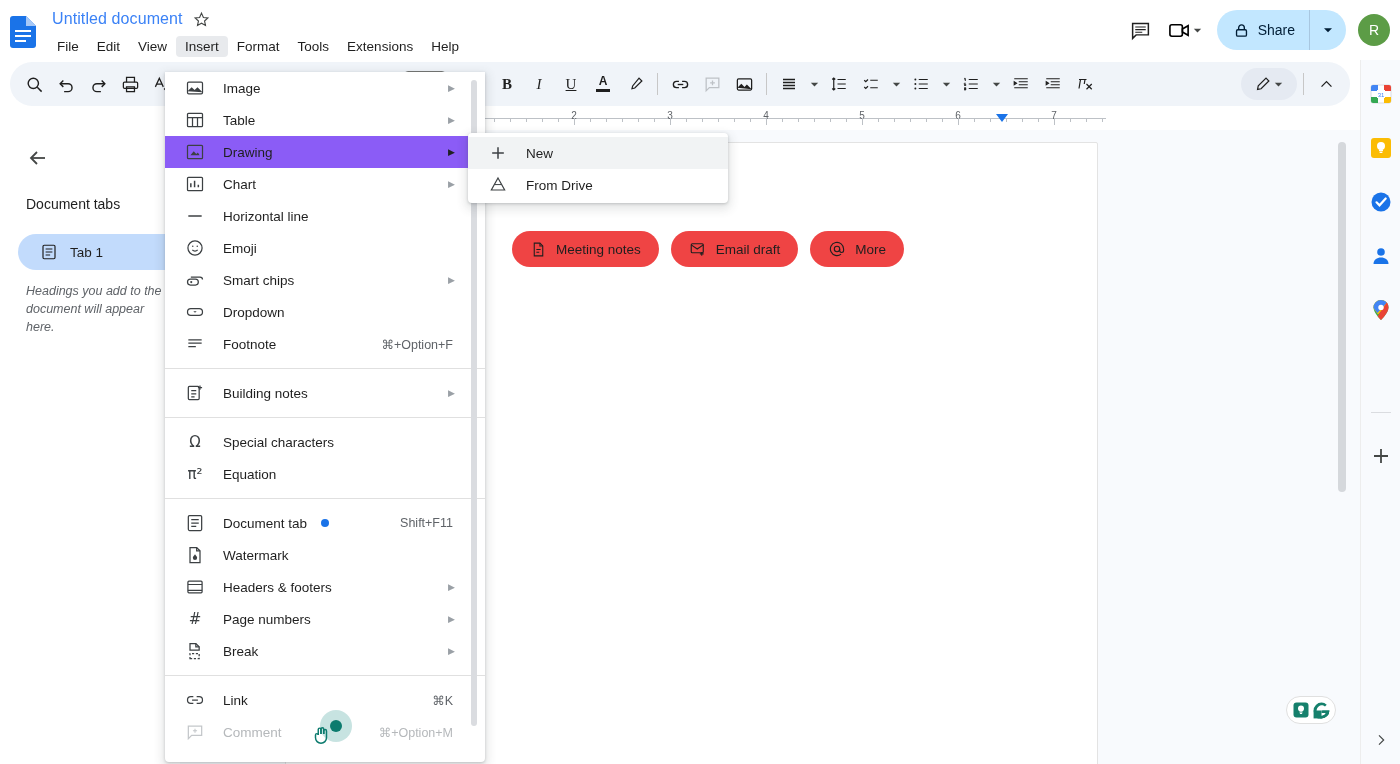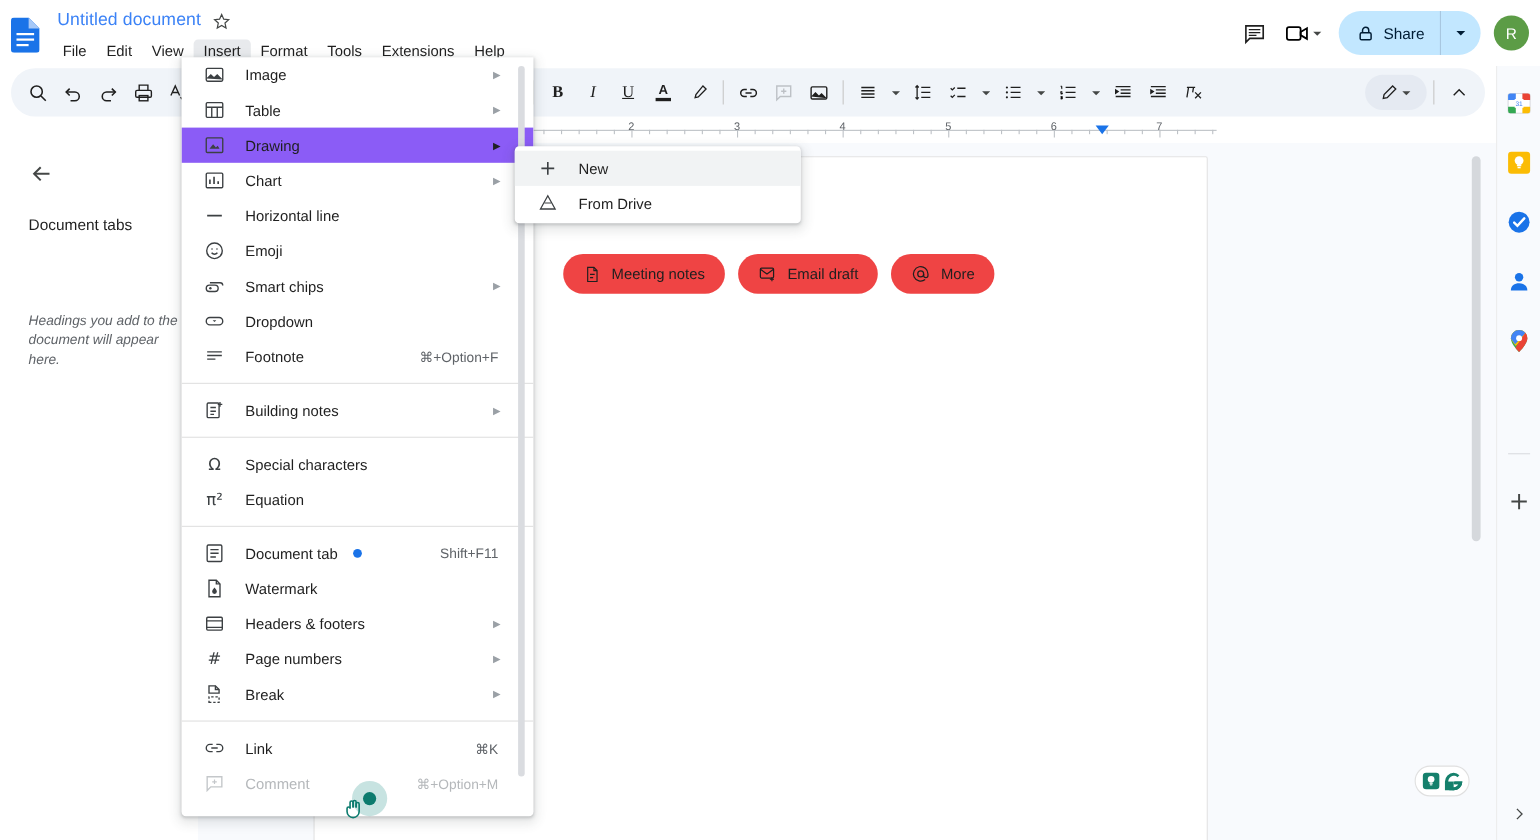--- a/index.html
+++ b/index.html
@@ -77,21 +77,21 @@
   
   .rail { position:absolute; right:0; top:60px; width:40px; height:704px; background:#f8fafd;
           border-left:1px solid #ededed; }
   .rail-icon { position:absolute; left:8px; width:24px; height:24px; }
   .rail-sep { position:absolute; left:10px; top:352px; width:20px; height:1px; background:#dadce0; }
   .rail-plus { position:absolute; left:8px; top:384px; width:24px; height:24px; color:#444746; }
   .rail-chevron { position:absolute; left:12px; bottom:16px; color:#444746; }
 
   
   .menu {
-    position:absolute; left:165px; top:52px; width:320px; height:690px;
+    position:absolute; left:165px; top:72px; width:320px; height:690px;
     background:#fff; border-radius:0 0 4px 4px;
     box-shadow:0 1px 3px rgba(60,64,67,.25), 0 4px 10px 3px rgba(60,64,67,.12);
     overflow:hidden;
   }
   .mrow { position:relative; height:32px; display:flex; align-items:center; padding-left:20px; }
   .mrow.hl { background:#8b5cf6; }
   .mrow.disabled .mlabel, .mrow.disabled .mshort { color:#b5b8bb; }
   .mrow.disabled .micon { color:#c4c7ca; }
   .micon { width:20px; height:20px; display:flex; align-items:center; justify-content:center; color:#3c4043; flex:none; }
   .mlabel { margin-left:18px; font-size:13.5px; color:#1f1f1f; white-space:nowrap; }
@@ -422,20 +422,27 @@
         <div class="rtick" style="left: 636px; height: 4px;"></div>
       </div>
   </div>
 
   <div class="sidebar">
     <svg class="back-icon" viewBox="0 0 24 24" fill="none" stroke="currentColor" stroke-width="1.8">
       <path d="M19 12H5"></path>
         <path d="M11 6l-6 6 6 6"></path>
       </svg>
     <div class="sb-title">Document tabs</div>
+    <div class="tab-pill">
+      <svg width="18" height="18" viewBox="0 0 24 24" fill="none" stroke="#1f1f1f" stroke-width="1.6">
+        <rect x="4" y="3" width="16" height="18" rx="1.6"></rect>
+          <path d="M7.5 8h9M7.5 12h9M7.5 16h6"></path>
+        </svg>
+      <span class="tab-label">Tab 1</span>
+    </div>
     <div class="sb-hint">Headings you add to the document will appear here.</div>
   </div>
 
   <div class="canvas">
     <div class="page"></div>
     <div class="chips">
       <div class="chip">
         <svg width="17" height="17" viewBox="0 0 24 24" fill="none" stroke="#1f1f1f" stroke-width="1.5">
           <path d="M6 3h8l4 4v14H6z"></path>
             <path d="M14 3v4h4"></path>

